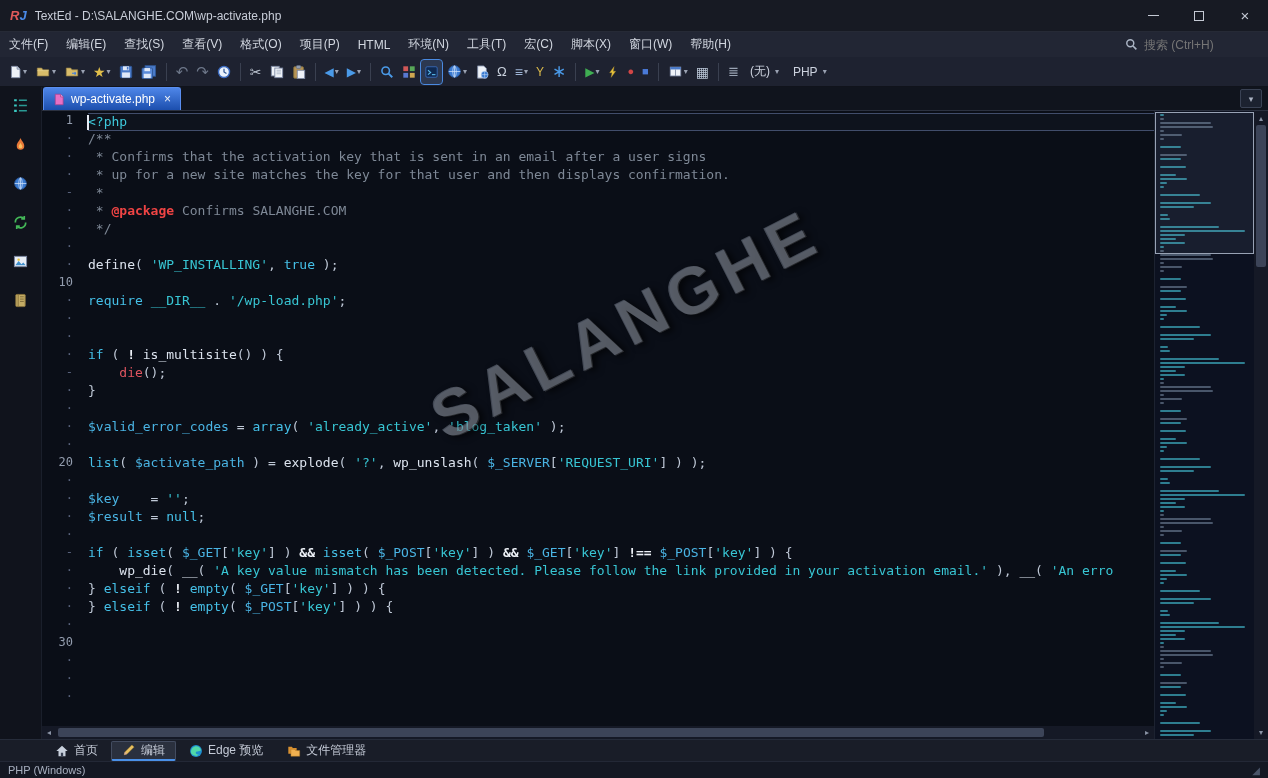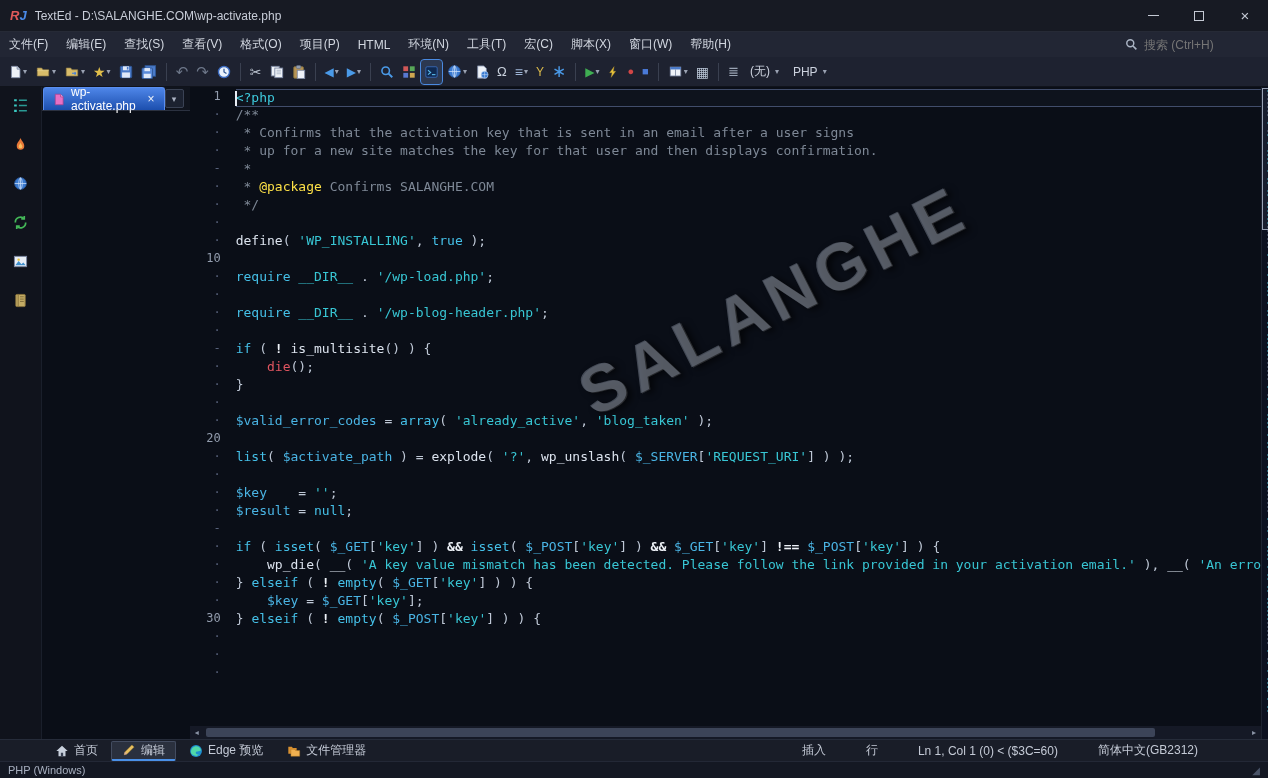--- a/index.html
+++ b/index.html
@@ -30,40 +30,40 @@
 .tbtn .caret{font-size:8px;color:#9aa2b2;margin-left:1px}
 .tbtn.selected{background:#2c3850;outline:1px solid #4a8ae0}
 .tsep{width:1px;height:18px;background:#3a4050;margin:0 5px}
 .tsel{display:flex;align-items:center;gap:5px;font-size:12px;color:#ccd2de;padding:0 7px;height:24px}
 .tsel .caret{font-size:8px;color:#9aa2b2}
 
 
 .body-row{flex:1;display:flex;min-height:0}
 .sidebar{width:42px;background:#10131c;border-right:1px solid #1a1f2b;display:flex;flex-direction:column;align-items:center;padding-top:6px;gap:15px}
 .side-btn{width:26px;height:24px;display:flex;align-items:center;justify-content:center;border-radius:3px}
-.right-col{flex:1;display:flex;flex-direction:row;min-width:0}
+.right-col{flex:1;display:flex;flex-direction:column;min-width:0}
 
 
 .tabrow{height:24px;background:#10141d;display:flex;align-items:flex-end;border-bottom:1px solid #2b3140;flex:0 0 24px}
 .doc-tab{height:23px;display:flex;align-items:center;gap:6px;padding:0 9px;background:linear-gradient(180deg,#4e86e8,#1c4fae);border:1px solid #5a8ef0;border-bottom:none;border-radius:3px 3px 0 0;font-size:12px;color:#fff;margin-left:1px}
 .doc-tab .close{color:#eef2f8;font-size:12px;margin-left:3px}
 .tab-list-btn{margin-left:auto;margin-right:6px;margin-bottom:2px;width:22px;height:19px;border:1px solid #3a4254;background:#1c2230;color:#aab2c2;display:flex;align-items:center;justify-content:center;font-size:9px;border-radius:2px}
 
 
 .main-row{flex:1;display:flex;min-height:0}
 .code-col{flex:1;display:flex;flex-direction:column;min-width:0}
 .editor-scroll{flex:1;display:flex;position:relative;overflow:hidden;background:#0a0e17}
 .gutter{width:40px;flex:0 0 40px;padding-top:2px;text-align:right}
 .gutter div{height:18px;line-height:18px;padding-right:9px;font:12px "DejaVu Sans Mono",monospace}
 .gnum{color:#939dae}.gdot{color:#57617a}
 .code{flex:1;padding-top:2px;padding-left:6px;min-width:0}
 .line{height:18px;line-height:18px;white-space:pre;font:13px "DejaVu Sans Mono",monospace;position:relative}
 .line.current{border-top:1px solid #414d6b;border-bottom:1px solid #414d6b;background:rgba(130,150,190,.04)}
 .caret-bar{position:absolute;left:-1px;top:1px;width:2px;height:15px;background:#e8ecf4}
-.t-tag{color:#3ecadc}.t-cm{color:#7e8896}.t-cmb{color:#fde047;font-weight:normal}
+.t-tag{color:#3ecadc}.t-cm{color:#7e8896}.t-cmb{color:#ef4444;font-weight:bold}
 .t-kw{color:#45c0e8}.t-st{color:#38c6d4}.t-vr{color:#4ab4e4}.t-fn{color:#dce3ee}
 .t-pn{color:#bfc8d6}.t-op{color:#eef2f8;font-weight:bold}.t-die{color:#e05560}
 .watermark{position:absolute;left:370px;top:175px;transform:rotate(-27deg);font-size:66px;font-weight:bold;letter-spacing:7px;color:rgba(148,158,173,.42);text-shadow:1px 1px 0 rgba(255,255,255,.14),4px 4px 7px rgba(0,0,0,.65);pointer-events:none}
 
 
 .minimap{width:100px;flex:0 0 100px;background:#0c1120;border-left:1px solid #1c2230;position:relative;overflow:hidden;padding-top:3px}
 .mm-bar{height:2px;margin:0 4px 2px 5px;border-radius:1px}
 .mm-viewport{position:absolute;top:1px;left:0;right:0;height:142px;border:1px solid #98a2b4;background:rgba(170,190,220,.08)}
 
 
@@ -437,37 +437,35 @@
               <div class="line"><span class="t-cm"> * Confirms that the activation key that is sent in an email after a user signs</span></div>
               <div class="line"><span class="t-cm"> * up for a new site matches the key for that user and then displays confirmation.</span></div>
               <div class="line"><span class="t-cm"> *</span></div>
               <div class="line"><span class="t-cm"> * </span><span class="t-cmb">@package</span><span class="t-cm"> Confirms SALANGHE.COM</span></div>
               <div class="line"><span class="t-cm"> */</span></div>
               <div class="line"></div>
               <div class="line"><span class="t-fn">define</span><span class="t-pn">( </span><span class="t-st">'WP_INSTALLING'</span><span class="t-pn">, </span><span class="t-kw">true</span><span class="t-pn"> );</span></div>
               <div class="line"></div>
               <div class="line"><span class="t-kw">require</span><span class="t-pn"> </span><span class="t-st">__DIR__</span><span class="t-pn"> . </span><span class="t-st">'/wp-load.php'</span><span class="t-pn">;</span></div>
               <div class="line"></div>
-              <div class="line"><span class="t-kw">require</span><span class="t-pn"> </span><span class="t-st">__DIR__</span><span class="t-pn"> . </span><span class="t-st">'/wp-blog-header.php'</span><span class="t-pn">;</span></div>
               <div class="line"></div>
               <div class="line"><span class="t-kw">if</span><span class="t-pn"> ( </span><span class="t-op">!</span><span class="t-pn"> </span><span class="t-fn">is_multisite</span><span class="t-pn">() ) {</span></div>
               <div class="line"><span class="t-pn">    </span><span class="t-die">die</span><span class="t-pn">();</span></div>
               <div class="line"><span class="t-pn">}</span></div>
               <div class="line"></div>
               <div class="line"><span class="t-vr">$valid_error_codes</span><span class="t-pn"> = </span><span class="t-kw">array</span><span class="t-pn">( </span><span class="t-st">'already_active'</span><span class="t-pn">, </span><span class="t-st">'blog_taken'</span><span class="t-pn"> );</span></div>
               <div class="line"></div>
               <div class="line"><span class="t-kw">list</span><span class="t-pn">( </span><span class="t-vr">$activate_path</span><span class="t-pn"> ) = </span><span class="t-fn">explode</span><span class="t-pn">( </span><span class="t-st">'?'</span><span class="t-pn">, </span><span class="t-fn">wp_unslash</span><span class="t-pn">( </span><span class="t-vr">$_SERVER</span><span class="t-pn">[</span><span class="t-st">'REQUEST_URI'</span><span class="t-pn">] ) );</span></div>
               <div class="line"></div>
               <div class="line"><span class="t-vr">$key</span><span class="t-pn">    = </span><span class="t-st">''</span><span class="t-pn">;</span></div>
               <div class="line"><span class="t-vr">$result</span><span class="t-pn"> = </span><span class="t-kw">null</span><span class="t-pn">;</span></div>
               <div class="line"></div>
               <div class="line"><span class="t-kw">if</span><span class="t-pn"> ( </span><span class="t-kw">isset</span><span class="t-pn">( </span><span class="t-vr">$_GET</span><span class="t-pn">[</span><span class="t-st">'key'</span><span class="t-pn">] ) </span><span class="t-op">&amp;&amp;</span><span class="t-pn"> </span><span class="t-kw">isset</span><span class="t-pn">( </span><span class="t-vr">$_POST</span><span class="t-pn">[</span><span class="t-st">'key'</span><span class="t-pn">] ) </span><span class="t-op">&amp;&amp;</span><span class="t-pn"> </span><span class="t-vr">$_GET</span><span class="t-pn">[</span><span class="t-st">'key'</span><span class="t-pn">]</span><span class="t-op"> !== </span><span class="t-vr">$_POST</span><span class="t-pn">[</span><span class="t-st">'key'</span><span class="t-pn">] ) {</span></div>
               <div class="line"><span class="t-pn">    </span><span class="t-fn">wp_die</span><span class="t-pn">( </span><span class="t-fn">__</span><span class="t-pn">( </span><span class="t-st">'A key value mismatch has been detected. Please follow the link provided in your activation email.'</span><span class="t-pn"> ), </span><span class="t-fn">__</span><span class="t-pn">( </span><span class="t-st">'An erro</span></div>
               <div class="line"><span class="t-pn">} </span><span class="t-kw">elseif</span><span class="t-pn"> ( </span><span class="t-op">!</span><span class="t-pn"> </span><span class="t-kw">empty</span><span class="t-pn">( </span><span class="t-vr">$_GET</span><span class="t-pn">[</span><span class="t-st">'key'</span><span class="t-pn">] ) ) {</span></div>
-              <div class="line"><span class="t-pn">    </span><span class="t-vr">$key</span><span class="t-pn"> = </span><span class="t-vr">$_GET</span><span class="t-pn">[</span><span class="t-st">'key'</span><span class="t-pn">]</span><span class="t-pn">;</span></div>
               <div class="line"><span class="t-pn">} </span><span class="t-kw">elseif</span><span class="t-pn"> ( </span><span class="t-op">!</span><span class="t-pn"> </span><span class="t-kw">empty</span><span class="t-pn">( </span><span class="t-vr">$_POST</span><span class="t-pn">[</span><span class="t-st">'key'</span><span class="t-pn">] ) ) {</span></div>
             </div>
           <div class="watermark">SALANGHE</div>
         </div>
         <div class="hscroll">
           <div class="harrow">◂</div>
           <div class="htrack">
               <div class="hthumb"></div>
             </div>
           <div class="harrow">▸</div>
@@ -678,24 +676,18 @@
       <div class="btab">
         <span class="ic">
           <svg width="14" height="14" viewBox="0 0 16 16">
             <path d="M1.5 3h4l1.2 1.5H11V11H1.5z" fill="#d89030"></path>
             <path d="M4.5 6h4l1.2 1.5H14.5V14H4.5z" fill="#f0b050" stroke="#b07820" stroke-width="0.5"></path>
           </svg>
         </span>
         <span>文件管理器</span>
       </div>
     </div>
-  <div class="bstatus-right">
-    <span>插入</span>
-    <span>行</span>
-    <span>Ln 1, Col 1 (0) &lt; ($3C=60)</span>
-    <span>简体中文(GB2312)</span>
-  </div>
 </div>
 
 <div class="statusbar">
   <span>PHP (Windows)</span>
   <span class="grip">◢</span>
 </div>
 
 </body></html>

